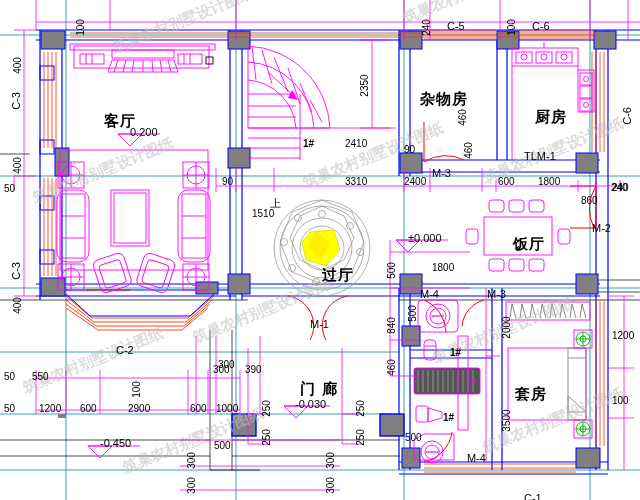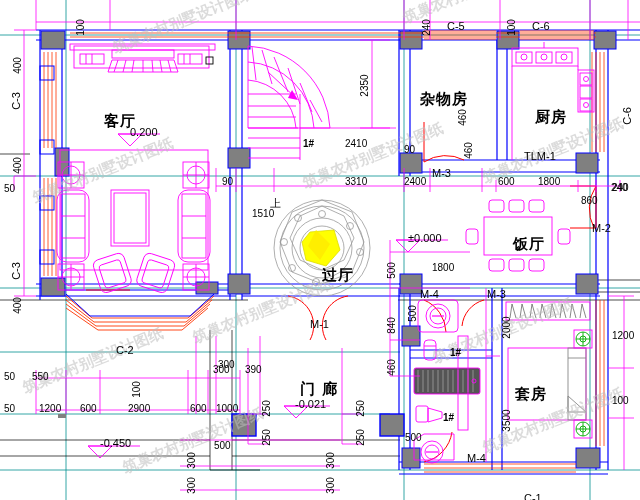--- a/index.html
+++ b/index.html
@@ -527,21 +527,21 @@
 <div id="text-layer">
       <div class="lbl room" style="left: 104px; top: 112px;">客厅</div>
       <div class="lbl room" style="left: 420px; top: 90px;">杂物房</div>
       <div class="lbl room" style="left: 535px; top: 108px;">厨房</div>
       <div class="lbl room" style="left: 513px; top: 235px;">饭厅</div>
       <div class="lbl room" style="left: 322px; top: 266px;">过厅</div>
       <div class="lbl room" style="left: 300px; top: 380px;">门 廊</div>
       <div class="lbl room" style="left: 515px; top: 385px;">套房</div>
       <div class="lbl elev" style="left: 130px; top: 126px;">0.200</div>
       <div class="lbl elev" style="left: 408px; top: 232px;">±0.000</div>
-      <div class="lbl elev" style="left: 295px; top: 398px;">-0.021</div>
+      <div class="lbl elev" style="left: 295px; top: 398px;">-0.030</div>
       <div class="lbl elev" style="left: 100px; top: 437px;">-0.450</div>
       <div class="lbl code" style="left: 310px; top: 318px;">M-1</div>
       <div class="lbl code" style="left: 592px; top: 222px;">M-2</div>
       <div class="lbl code" style="left: 432px; top: 167px;">M-3</div>
       <div class="lbl code" style="left: 487px; top: 288px;">M-3</div>
       <div class="lbl code" style="left: 420px; top: 288px;">M-4</div>
       <div class="lbl code" style="left: 467px; top: 452px;">M-4</div>
       <div class="lbl code" style="left: 524px; top: 150px;">TLM-1</div>
       <div class="lbl code" style="left: 447px; top: 20px;">C-5</div>
       <div class="lbl code" style="left: 532px; top: 20px;">C-6</div>

